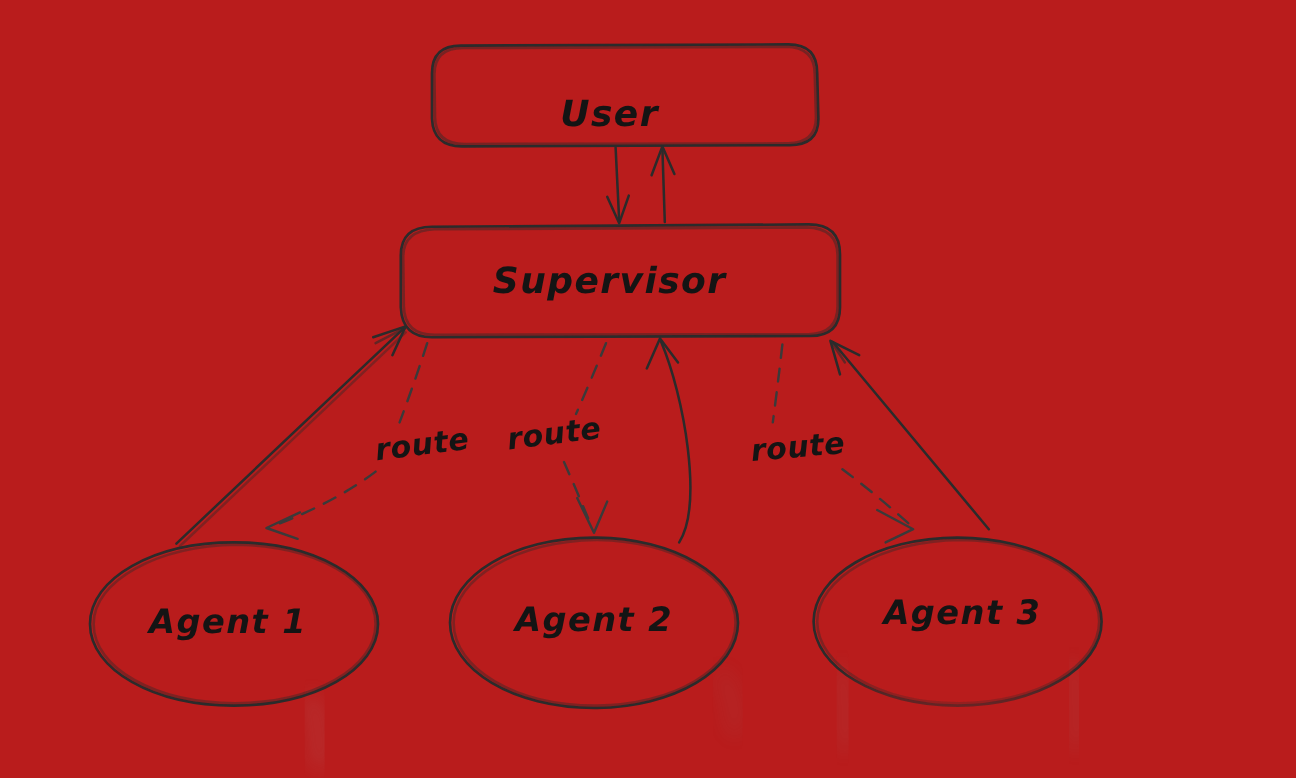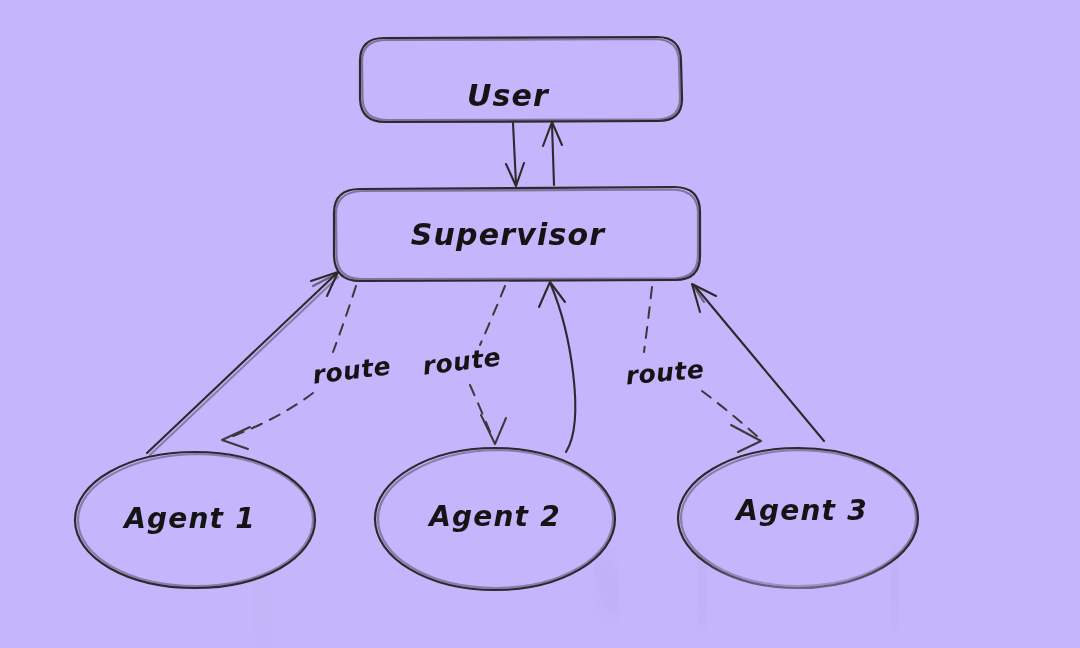--- a/index.html
+++ b/index.html
@@ -10,21 +10,21 @@
   body {
     width: 1080px;
     height: 648px;
     overflow: hidden;
     font-family: "DejaVu Sans", sans-serif;
   }
   #canvas-wrap {
     position: relative;
     width: 1080px;
     height: 648px;
-    background: #c4b5fd;
+    background: #b91c1c;
   }
   svg#diagram {
     position: absolute;
     top: 0;
     left: 0;
     width: 1080px;
     height: 648px;
     display: block;
   }
   .node-label {

